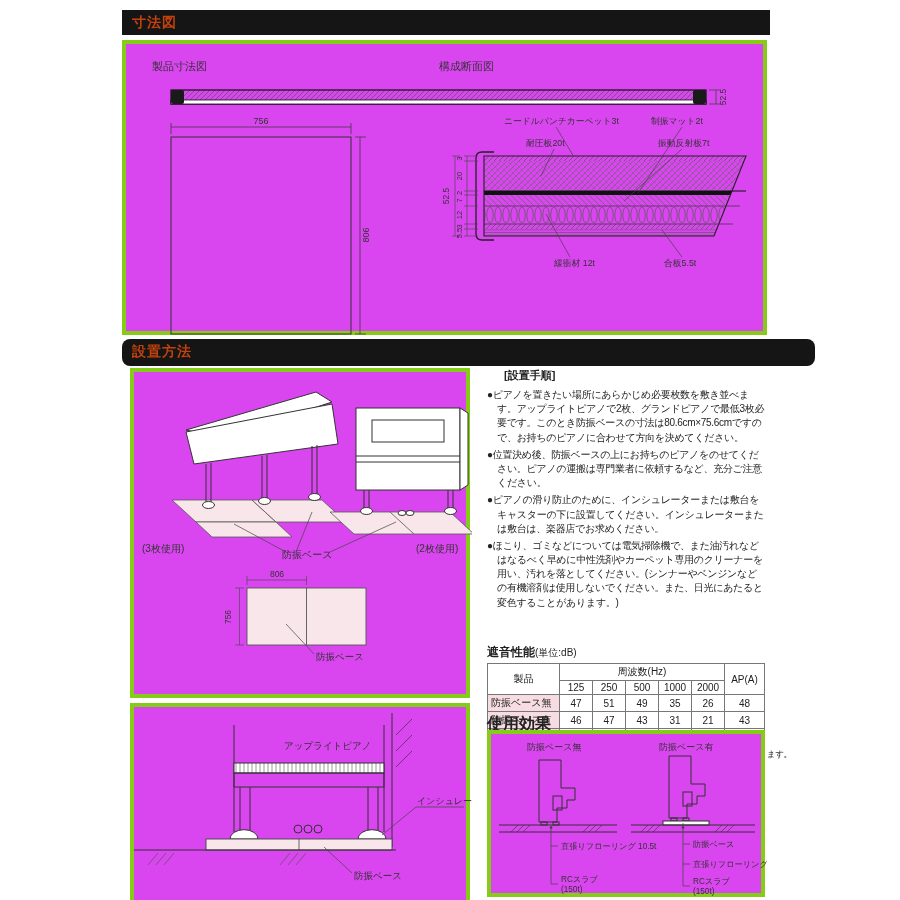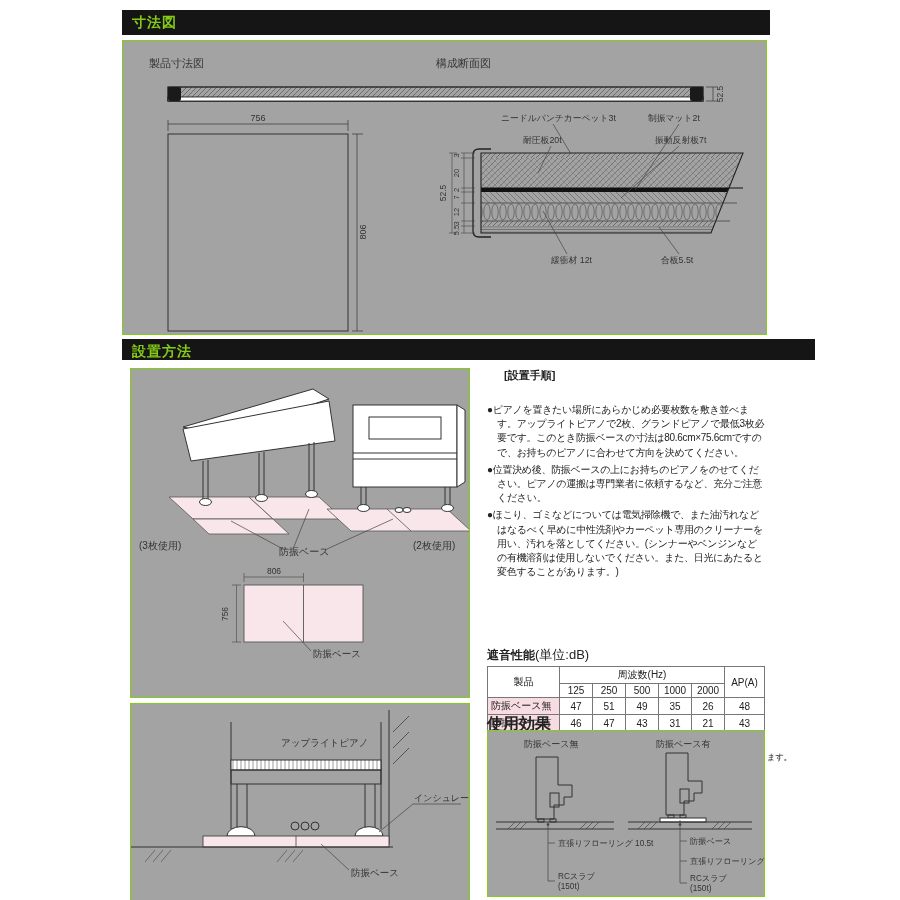--- a/index.html
+++ b/index.html
@@ -3,34 +3,34 @@
 <meta charset="utf-8">
 <style>
   html,body{margin:0;padding:0;}
   body{
     width:900px;height:900px;background:#ffffff;position:relative;
     font-family:"Liberation Sans","DejaVu Sans",sans-serif;color:#222;
     -webkit-font-smoothing:antialiased;overflow:hidden;
   }
   .abs{position:absolute;}
   .secbar{
-    background:#151515;color:#84cc16;font-weight:bold;font-size:14px;
+    background:#151515;color:#c2410c;font-weight:bold;font-size:14px;
     line-height:25px;padding-left:10px;letter-spacing:1px;box-sizing:border-box;
   }
-  .frame{border:1px solid #84cc16;background:#a3a3a3;box-sizing:border-box;}
+  .frame{border:4px solid #84cc16;background:#d946ef;box-sizing:border-box;}
   svg text{fill:#333;}
   
-  .steps-title{font-weight:bold;font-size:11px;margin-bottom:20px;padding-left:17px;}
+  .steps-title{font-weight:bold;font-size:11px;margin-bottom:5px;padding-left:17px;}
   .step-item{
     font-size:10px;line-height:1.42;padding-left:1em;text-indent:-1em;
     margin-bottom:3px;letter-spacing:-0.3px;
   }
   .tbl-head{display:flex;align-items:baseline;margin-bottom:2px;}
   .tbl-title{font-weight:bold;font-size:12px;}
-  .tbl-unit{font-size:13px;margin-top:20px;}
+  .tbl-unit{font-size:10px;margin-top:20px;}
   table.perf{width:100%;border-collapse:collapse;font-size:10px;table-layout:fixed;}
   table.perf th,table.perf td{border:1px solid #777;text-align:center;padding:1px 0;font-weight:normal;}
   table.perf .rowhead{background:#f7dde2;text-align:left;padding-left:3px;}
   table.perf col.c-prod{width:72px;}
   table.perf col.c-ap{width:40px;}
   .note{font-size:8.6px;margin-top:3px;letter-spacing:-0.4px;white-space:nowrap;}
   .effect-title{font-weight:bold;font-size:16px;}
 </style>
 </head>
 <body>
@@ -134,21 +134,21 @@
         <text x="336" y="156.5" transform="rotate(-90 336 156.5)">7</text>
         <text x="336" y="171" transform="rotate(-90 336 171)">12</text>
         <text x="336" y="182.5" transform="rotate(-90 336 182.5)">3</text>
         <text x="336" y="189" transform="rotate(-90 336 189)">5.5</text>
         <text x="323" y="152" transform="rotate(-90 323 152)" font-size="8.5">52.5</text>
       </g>
     </g>
   </svg>
 </div>
 
-<div class="abs secbar" style="left:122px;top:339px;width:693px;height:21px;">設置方法</div>
+<div class="abs secbar" style="left:122px;top:339px;width:693px;height:27px;border-radius:8px;">設置方法</div>
 
 <div class="abs frame" style="left:130px;top:368px;width:340px;height:330px;">
   <svg width="338" height="328" viewBox="0 0 338 328">
 
     <g fill="#f8e6ea" stroke="#555" stroke-width="0.8">
       <polygon points="38,128 118,128 142,150 62,150"></polygon>
       <polygon points="118,128 188,128 212,150 142,150"></polygon>
       <polygon points="62,150 142,150 158,165 78,165"></polygon>
     </g>
 
@@ -254,20 +254,21 @@
     <text x="220" y="172" font-size="9.5">防振ベース</text>
   </svg>
 </div>
 
 <div class="abs" style="left:487px;top:0;width:278px;height:900px;">
 
   <div class="abs" style="top:368px;width:278px;height:256px;overflow:hidden;">
     <div class="steps-title">[設置手順]</div>
     <div class="step-item">●ピアノを置きたい場所にあらかじめ必要枚数を敷き並べます。アップライトピアノで2枚、グランドピアノで最低3枚必要です。このとき防振ベースの寸法は80.6cm×75.6cmですので、お持ちのピアノに合わせて方向を決めてください。</div>
     <div class="step-item">●位置決め後、防振ベースの上にお持ちのピアノをのせてください。ピアノの運搬は専門業者に依頼するなど、充分ご注意ください。</div>
+    <div class="step-item">●ピアノの滑り防止のために、インシュレーターまたは敷台をキャスターの下に設置してください。インシュレーターまたは敷台は、楽器店でお求めください。</div>
     <div class="step-item">●ほこり、ゴミなどについては電気掃除機で、また油汚れなどはなるべく早めに中性洗剤やカーペット専用のクリーナーを用い、汚れを落としてください。(シンナーやベンジンなどの有機溶剤は使用しないでください。また、日光にあたると変色することがあります。)</div>
   </div>
 
   <div class="abs" style="top:626px;width:278px;">
     <div class="tbl-head">
       <span class="tbl-title">遮音性能</span>
       <span class="tbl-unit">(単位:dB)</span>
     </div>
     <table class="perf">
       <colgroup>

